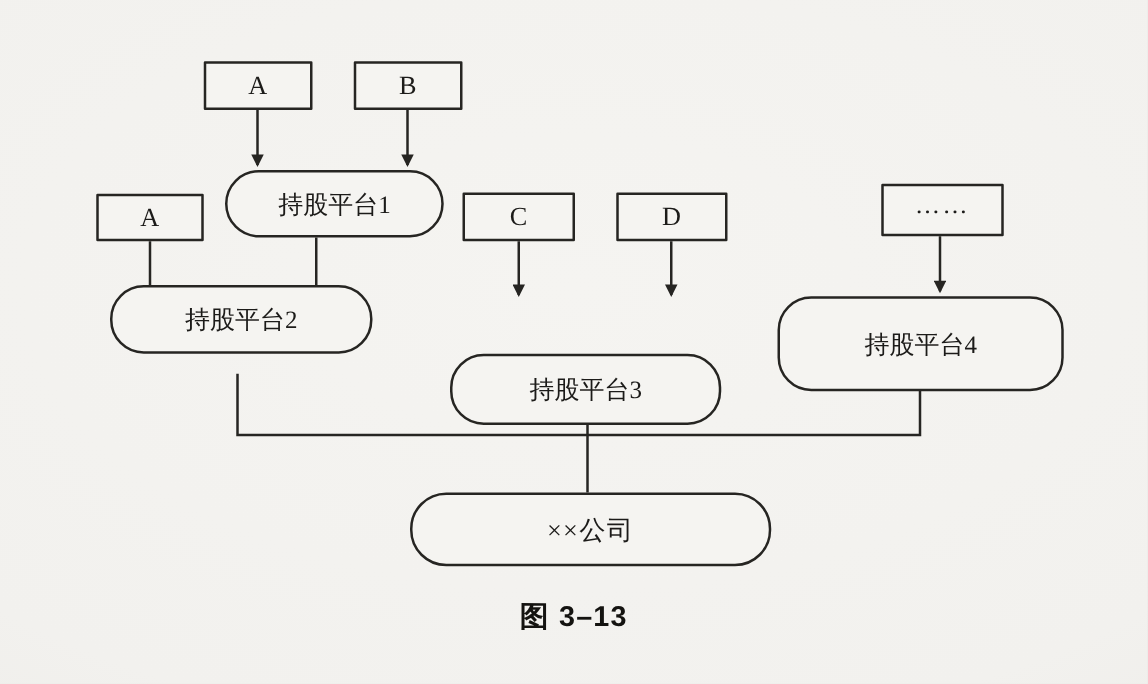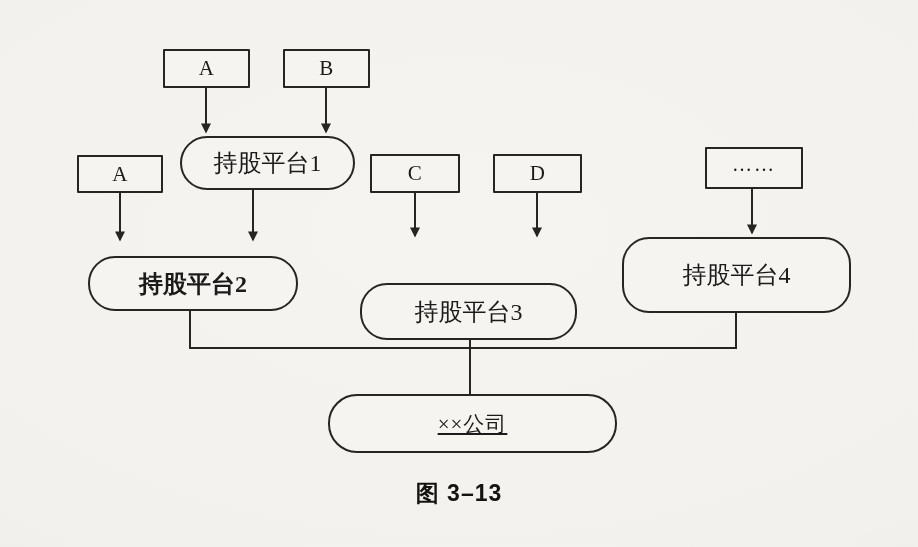--- a/index.html
+++ b/index.html
@@ -19,23 +19,23 @@
   .wire{stroke:#262522;stroke-width:2;fill:none;}
   .node{
     position:absolute;box-sizing:border-box;
     border:2px solid var(--line);
     background:#f5f4f1;
     display:flex;align-items:center;justify-content:center;
     color:var(--text);
   }
   .rect{border-radius:1px;}
   .pill{border-radius:27px;}
-  .pill.big{border-radius:29px;text-decoration:underline;}
+  .pill.big{border-radius:29px;}
   .letter{font-size:21px;letter-spacing:.5px;}
-  .cjk{font-size:24px;}
+  .cjk{font-size:20px;}
   .company-label{font-size:21px;letter-spacing:1px;}
   .dots{font-size:20px;letter-spacing:2px;padding-bottom:8px;}
   .caption{
     position:absolute;left:0;top:478px;width:918px;
     display:flex;justify-content:center;align-items:baseline;gap:28px;
     font-family:"Liberation Sans", sans-serif;
     font-weight:bold;font-size:23px;color:#141310;
     letter-spacing:1px;
   }
 </style>
@@ -82,21 +82,21 @@
   <div class="node rect" style="left:493px;top:154px;width:89px;height:39px;">
     <span class="letter">D</span>
   </div>
   <div class="node rect" style="left:705px;top:147px;width:98px;height:42px;">
     <span class="dots">……</span>
   </div>
 
   <div class="node pill" style="left:180px;top:136px;width:175px;height:54px;">
     <span class="cjk">持股平台1</span>
   </div>
-  <div class="node pill" style="left:88px;top:256px;width:210px;height:55px;font-weight:bold;">
+  <div class="node pill" style="left:88px;top:228px;width:210px;height:55px;">
     <span class="cjk">持股平台2</span>
   </div>
   <div class="node pill" style="left:360px;top:240px;width:217px;height:57px;margin-top:43px;">
     <span class="cjk">持股平台3</span>
   </div>
   <div class="node pill" style="left:622px;top:237px;width:229px;height:76px;">
     <span class="cjk">持股平台4</span>
   </div>
 
   <div class="node pill big" style="left:328px;top:394px;width:289px;height:59px;">

